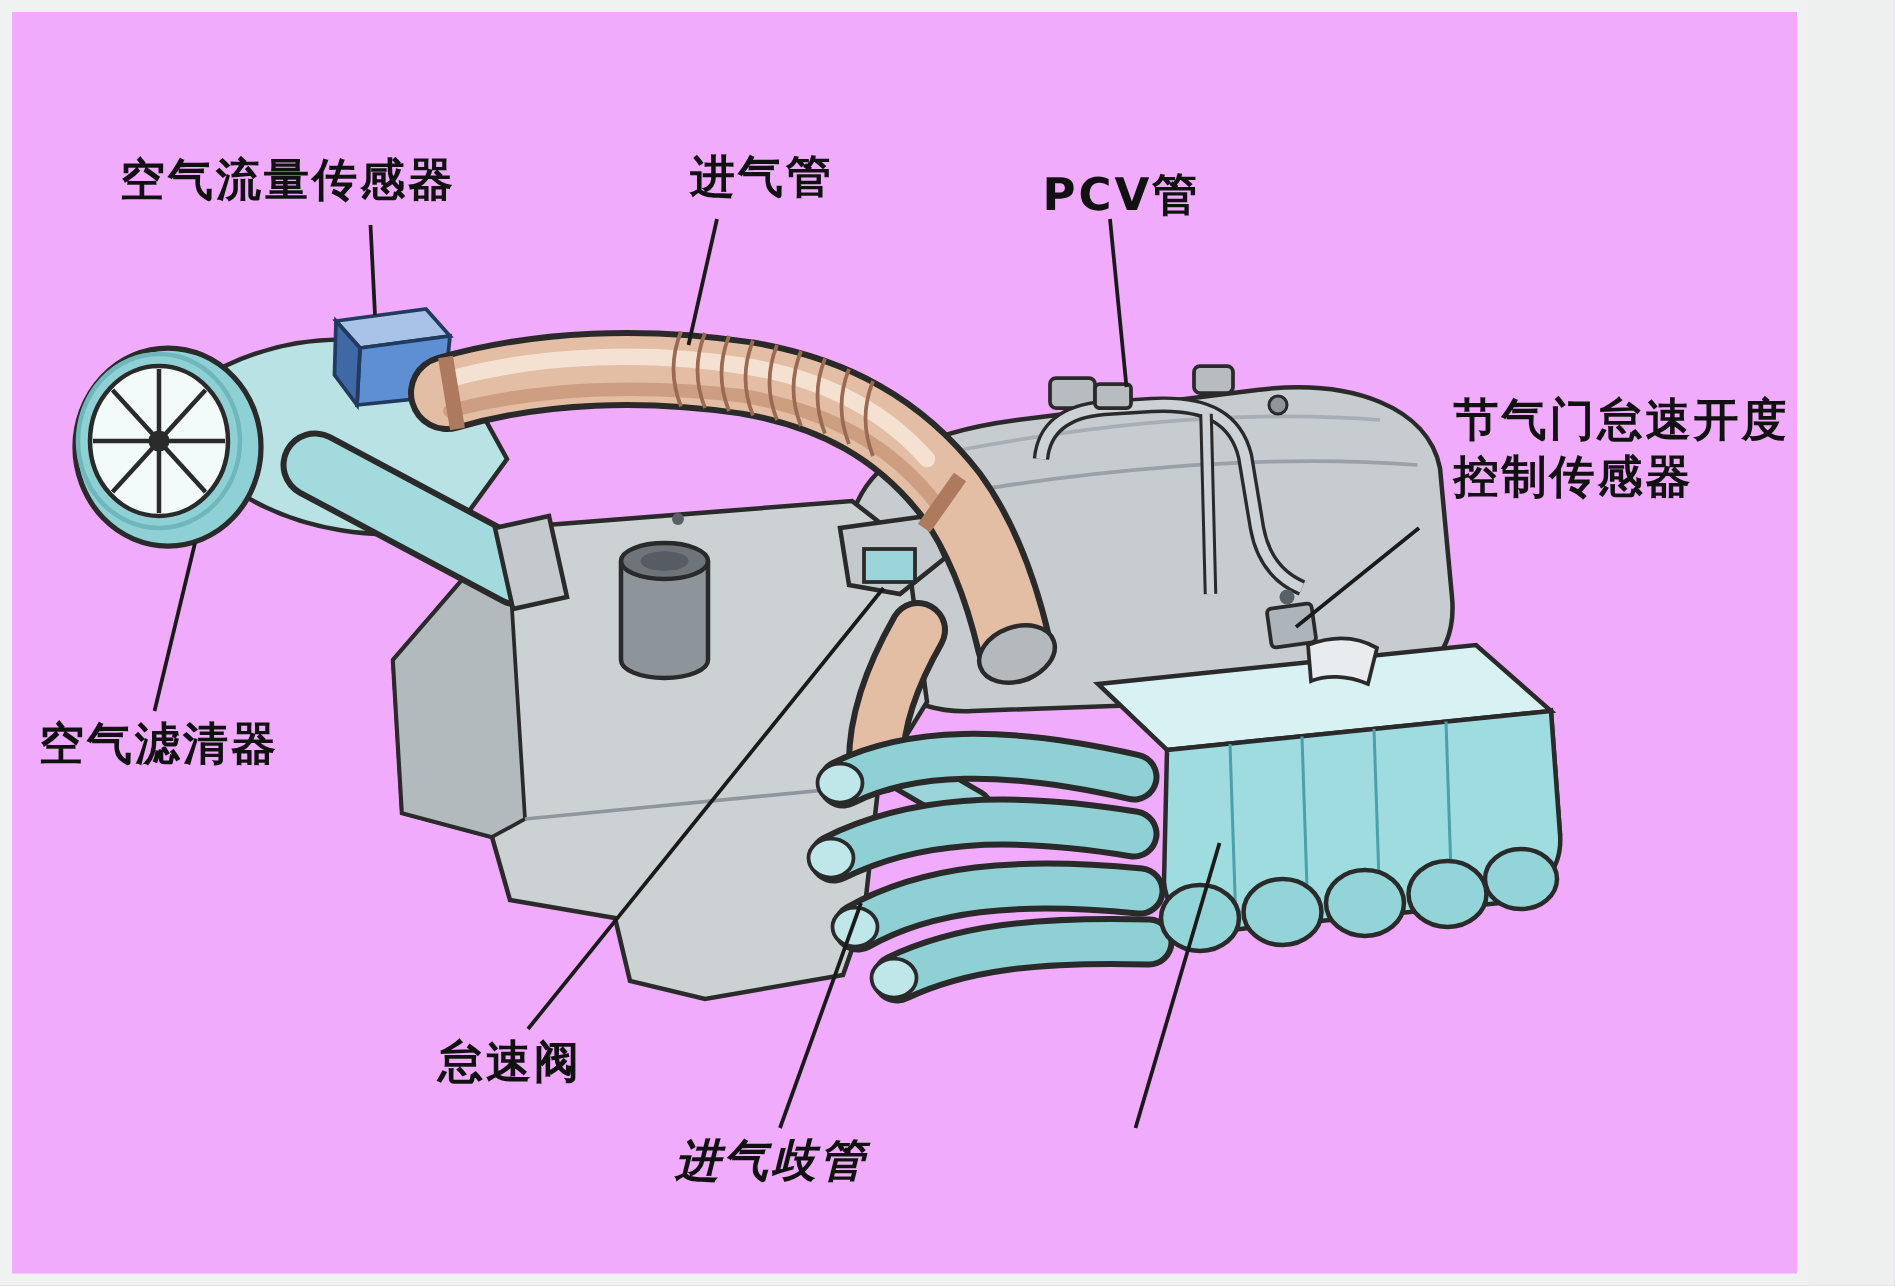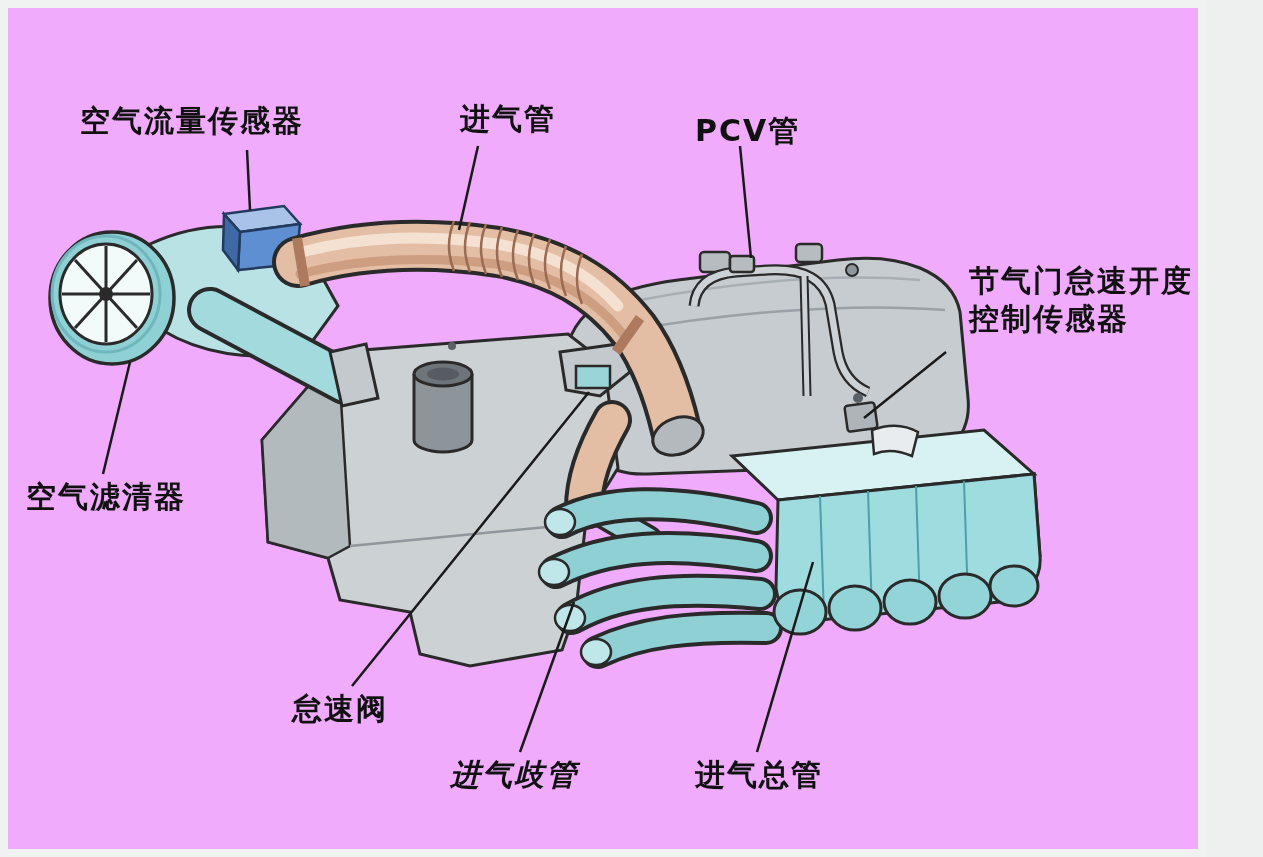--- a/index.html
+++ b/index.html
@@ -174,15 +174,14 @@
   </svg>
 
   <div class="label" style="left:80px;  top:102px;">空气流量传感器</div>
   <div class="label" style="left:460px; top:100px;">进气管</div>
   <div class="label" style="left:695px; top:112px;">PCV管</div>
   <div class="label" style="left:948px; top:262px;margin-left:21px;">节气门怠速开度
 控制传感器</div>
   <div class="label" style="left:26px;  top:478px;">空气滤清器</div>
   <div class="label" style="left:292px; top:690px;">怠速阀</div>
   <div class="label" style="left:450px; top:756px;font-style:italic;">进气歧管</div>
-  <div class="label" style="left:695px; top:756px;">进气总管</div>
 
 </div>
 
 </body></html>

